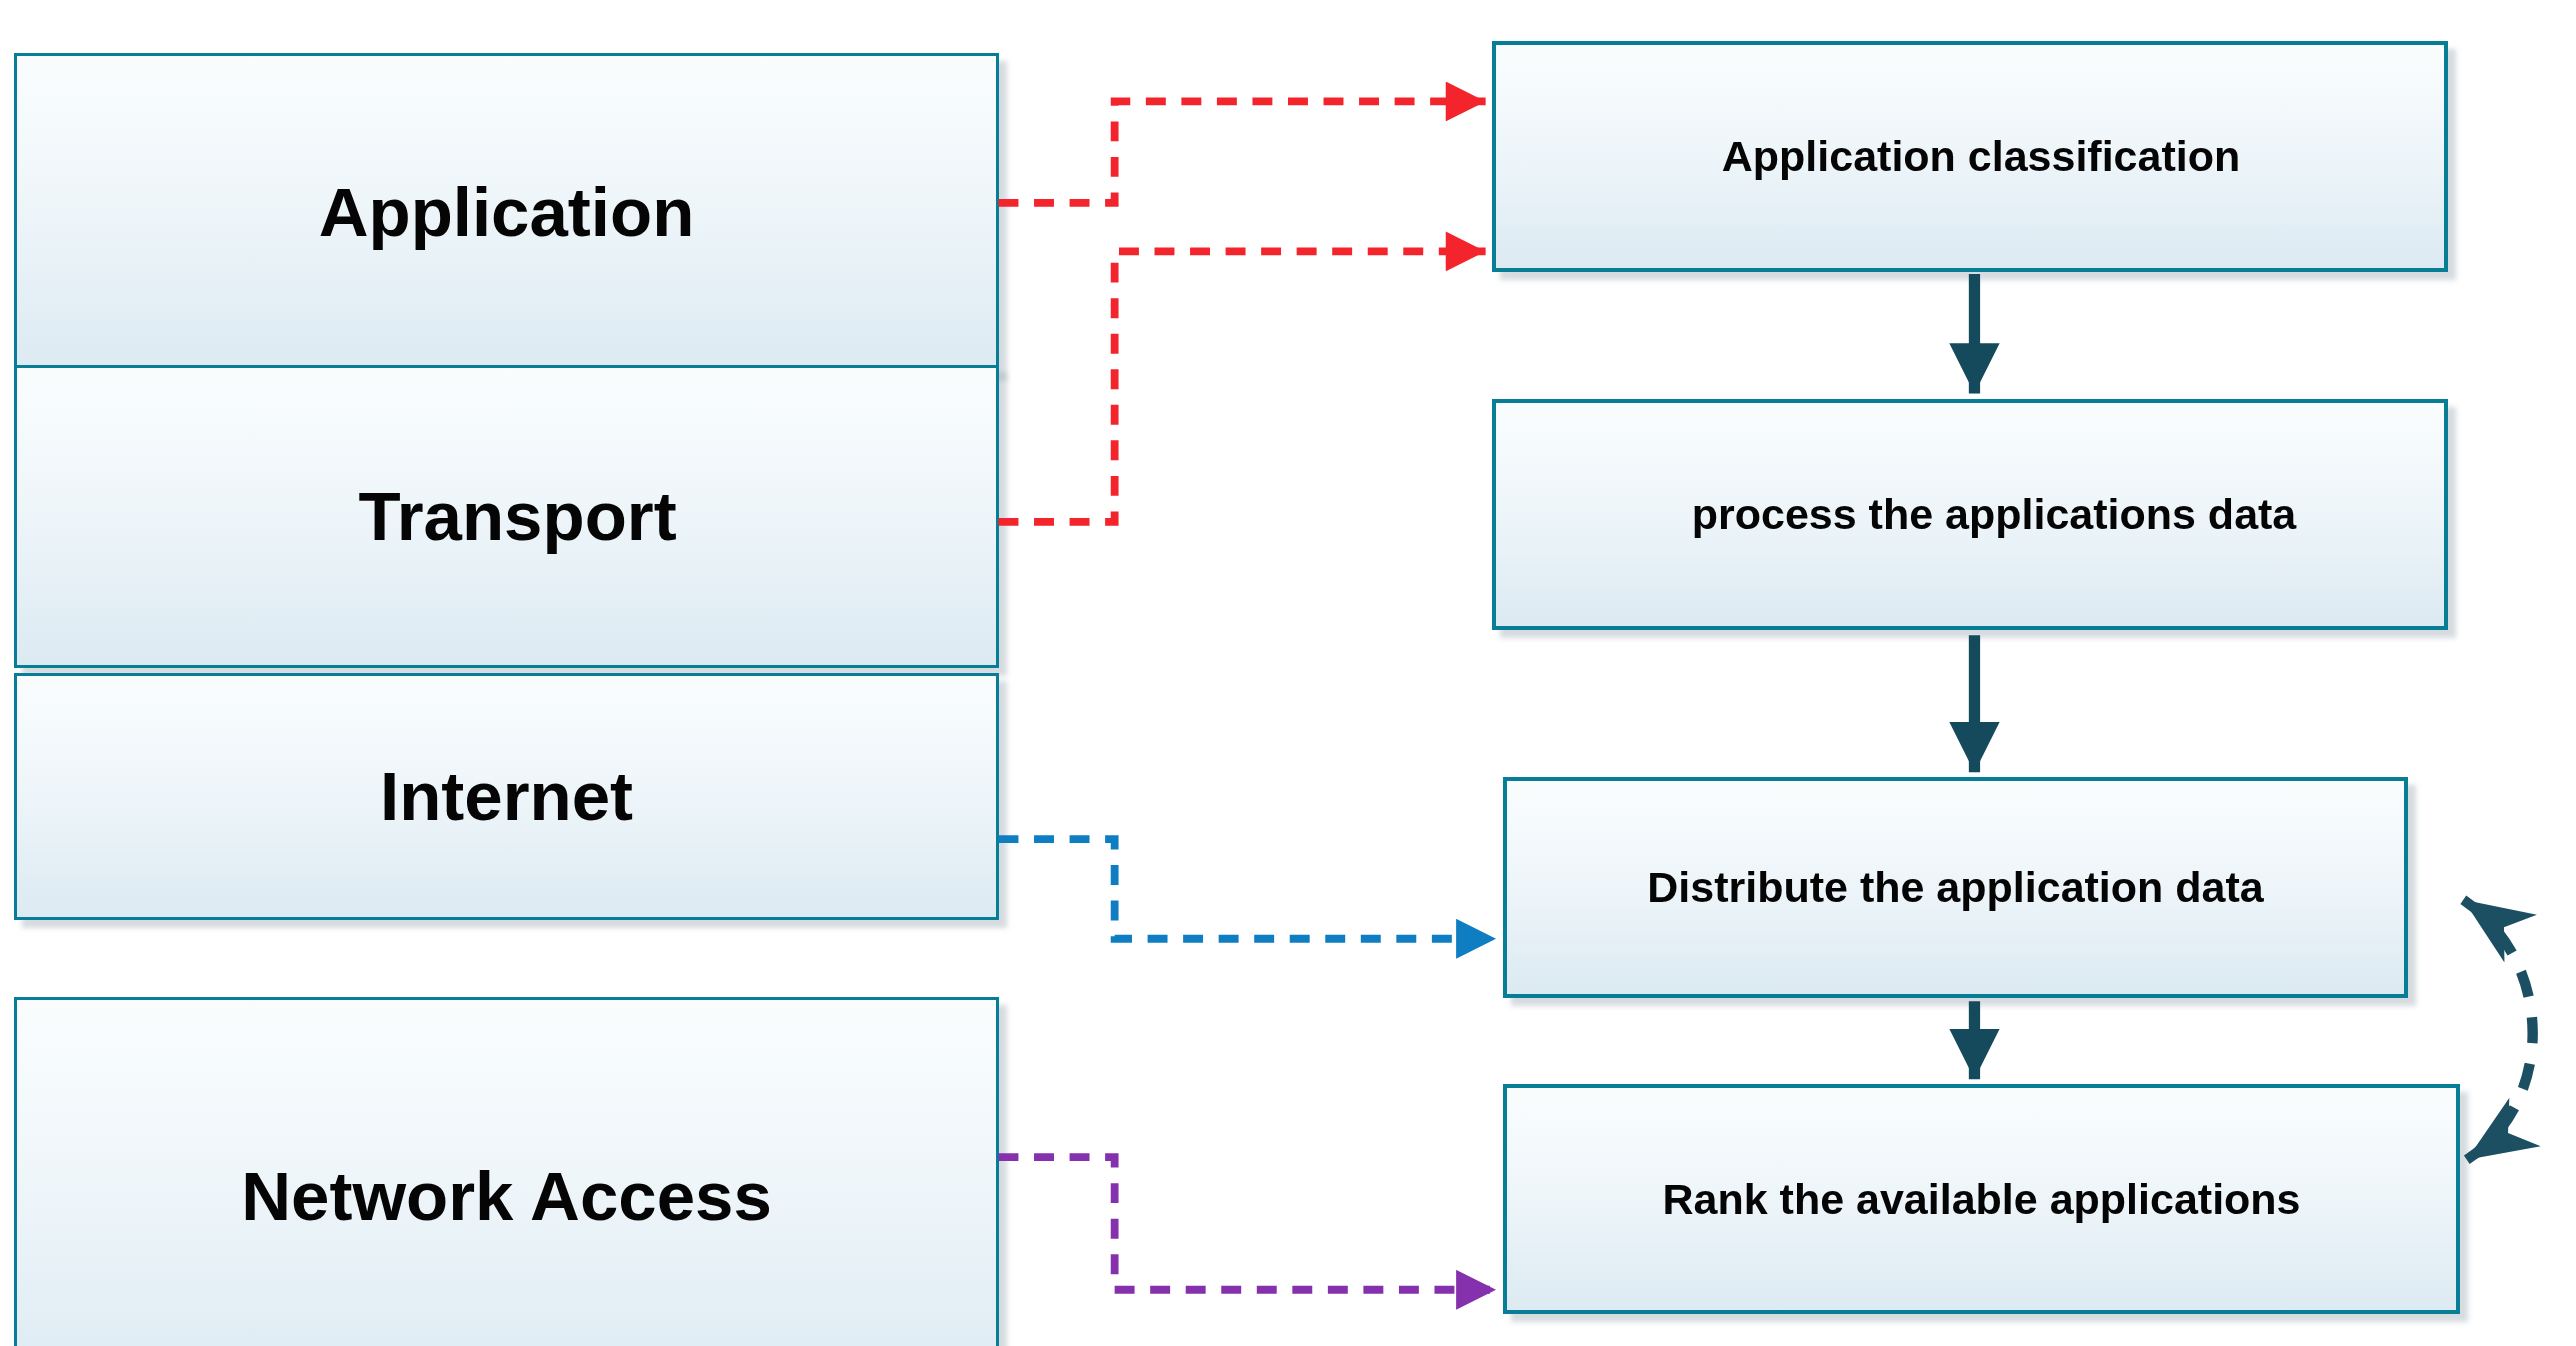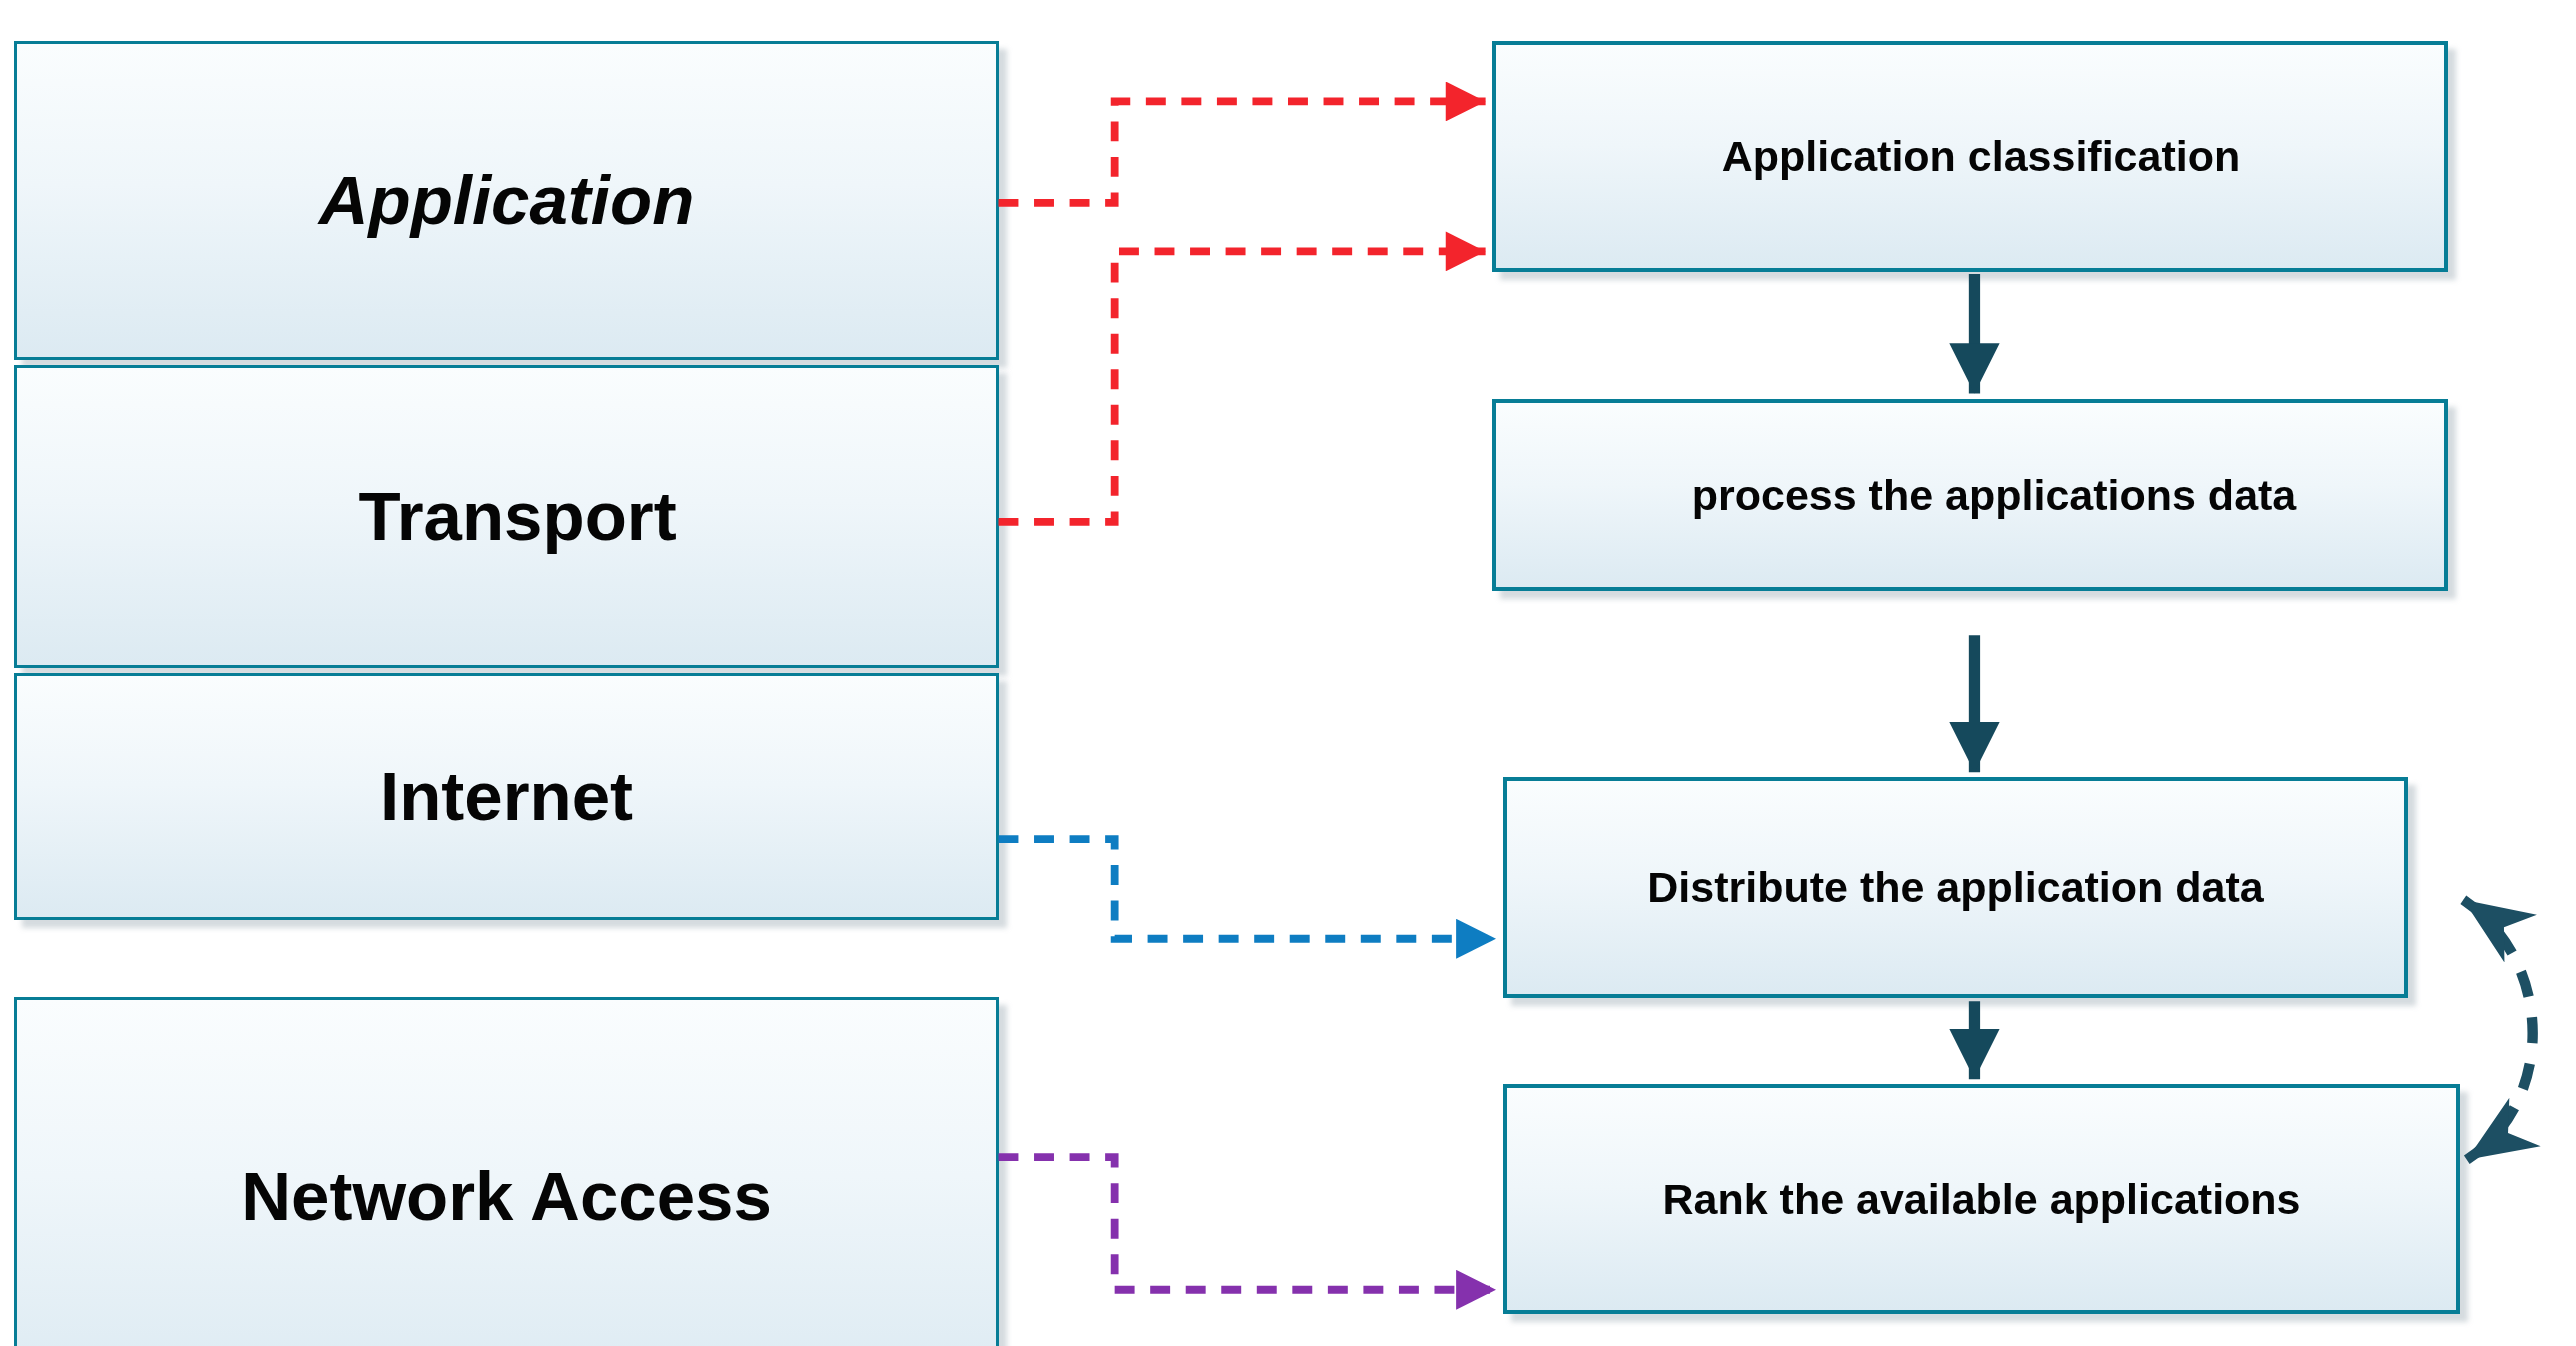--- a/index.html
+++ b/index.html
@@ -18,27 +18,27 @@
   .stack-layer{
     left:14px;width:985px;
     border:3.5px solid var(--border);
     font-size:69px;font-weight:700;
   }
   .flow-box{
     border:4.3px solid var(--border);
     font-size:43px;font-weight:700;
     text-align:center;
   }
-  .layer-1{top:41px;height:319px;font-style:italic;}
+  .layer-1{top:53px;height:319px;}
   .layer-2{top:365px;height:303px;padding-left:22px;}
   .layer-3{top:673px;height:247px;}
   .layer-4{top:997px;height:398px;}
 
   .flow-1{left:1492px;top:41px;width:956px;height:231px;padding-left:22px;}
-  .flow-2{left:1492px;top:399px;width:956px;height:192px;padding-left:48px;}
+  .flow-2{left:1492px;top:399px;width:956px;height:231px;padding-left:48px;}
   .flow-3{left:1503px;top:777px;width:905px;height:221px;}
   .flow-4{left:1503px;top:1084px;width:957px;height:230px;}
 
   svg.arrows{position:absolute;left:0;top:0;width:2576px;height:1347px;pointer-events:none;}
 
   .solid-arrow{stroke:var(--solid-arrow);stroke-width:13;fill:none;}
   .fill-solid{fill:var(--solid-arrow);}
   .dash-red{stroke:var(--red);stroke-width:9;fill:none;stroke-dasharray:23 18;}
   .fill-red{fill:var(--red);}
   .dash-blue{stroke:var(--blue);stroke-width:9;fill:none;stroke-dasharray:23 18;}

